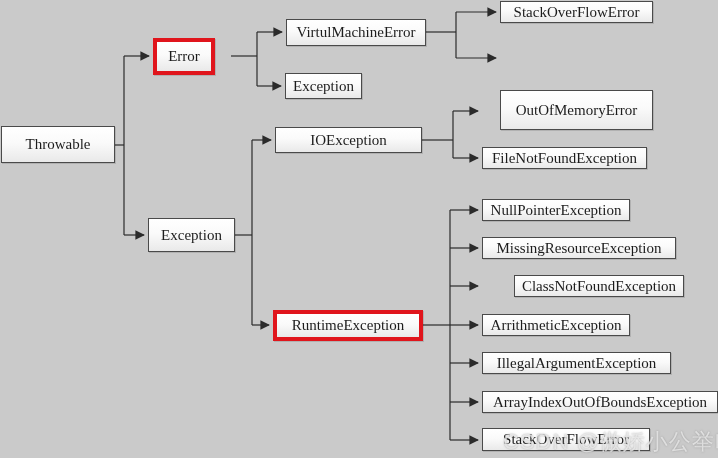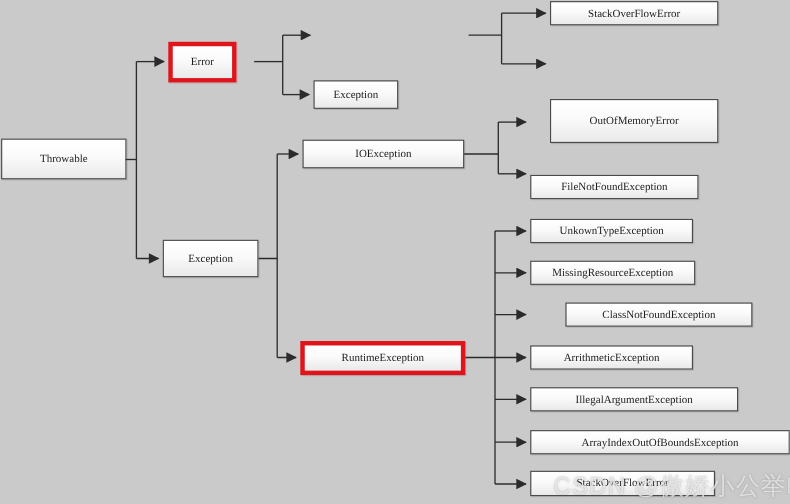--- a/index.html
+++ b/index.html
@@ -9,21 +9,21 @@
     font-family:"Liberation Serif", serif;
     overflow:hidden;
   }
   .stage{position:relative;width:718px;height:458px;background:#cacaca;}
   svg.wires{position:absolute;left:0;top:0;width:718px;height:458px;z-index:1;}
   .node{
     position:absolute;box-sizing:border-box;z-index:2;
     border:1px solid #4a4a4a;
     background:linear-gradient(180deg,#ffffff 0%,#fafafa 45%,#e9e9e9 100%);
     display:flex;align-items:center;justify-content:center;
-    font-size:10px;color:#1c1c1c;white-space:nowrap;
+    font-size:15px;color:#1c1c1c;white-space:nowrap;
     box-shadow:1px 1px 0 rgba(0,0,0,0.12);
   }
   .node.hl{border:4px solid #e0151c;}
   .watermark{
     position:absolute;left:503px;top:427px;z-index:6;
     font-family:"Liberation Sans", sans-serif;
     font-size:22px;letter-spacing:1px;
     color:rgba(240,240,240,0.75);
     text-shadow:0 0 2px rgba(110,110,110,0.55);
     pointer-events:none;white-space:nowrap;
@@ -72,39 +72,40 @@
       <path d="M450,363 H478" marker-end="url(#arr)"></path>
       <path d="M450,402 H478" marker-end="url(#arr)"></path>
       <path d="M450,440 H478" marker-end="url(#arr)"></path>
     </g>
   </svg>
 
   <div class="node" style="left:1px;top:126px;width:114px;height:37px;">Throwable</div>
 
   <div class="node hl" style="left:153px;top:38px;width:62px;height:37px;">Error</div>
 
+  <div class="node" style="left:286px;top:19px;width:140px;height:27px;">VirtulMachineError</div>
 
   <div class="node" style="left:500px;top:1px;width:153px;height:22px;">StackOverFlowError</div>
 
   <div class="node" style="left:500px;top:46px;width:153px;height:40px;margin-top:44px;">OutOfMemoryError</div>
 
   <div class="node" style="left:285px;top:73px;width:77px;height:26px;">Exception</div>
 
   <div class="node" style="left:148px;top:218px;width:87px;height:34px;">Exception</div>
 
   <div class="node" style="left:275px;top:127px;width:147px;height:26px;">IOException</div>
 
 
-  <div class="node" style="left:482px;top:147px;width:153px;height:22px;margin-top:12px;">FileNotFoundException</div>
+  <div class="node" style="left:482px;top:147px;width:165px;height:22px;">FileNotFoundException</div>
 
   <div class="node hl" style="left:273px;top:310px;width:150px;height:31px;">RuntimeException</div>
 
-  <div class="node" style="left:482px;top:199px;width:148px;height:22px;">UnkownTypeException</div>
+  <div class="node" style="left:482px;top:199px;width:148px;height:22px;">NullPointerException</div>
 
-  <div class="node" style="left:482px;top:237px;width:150px;height:22px;">MissingResourceException</div>
+  <div class="node" style="left:482px;top:237px;width:194px;height:22px;">MissingResourceException</div>
 
   <div class="node" style="left:482px;top:275px;width:170px;height:22px;margin-left:32px;">ClassNotFoundException</div>
 
   <div class="node" style="left:482px;top:314px;width:148px;height:22px;">ArrithmeticException</div>
 
   <div class="node" style="left:482px;top:352px;width:189px;height:22px;">IllegalArgumentException</div>
 
   <div class="node" style="left:482px;top:391px;width:236px;height:22px;">ArrayIndexOutOfBoundsException</div>
 
   <div class="node" style="left:482px;top:428px;width:168px;height:23px;">StackOverFlowError</div>

